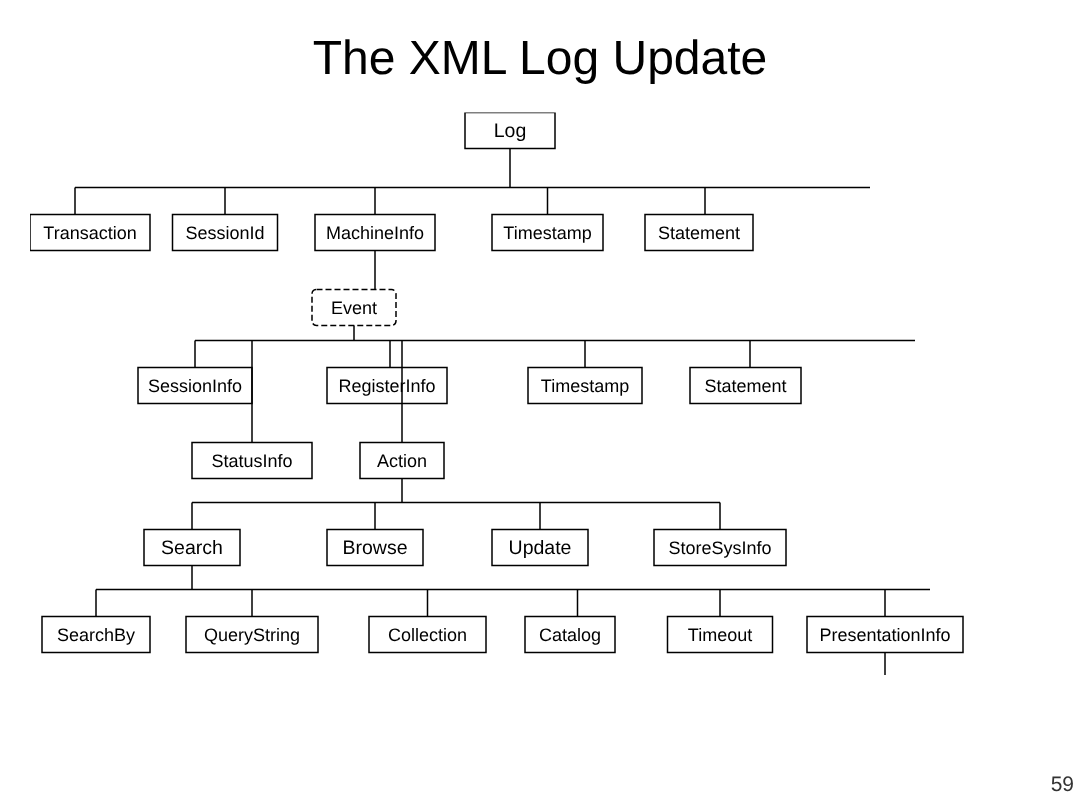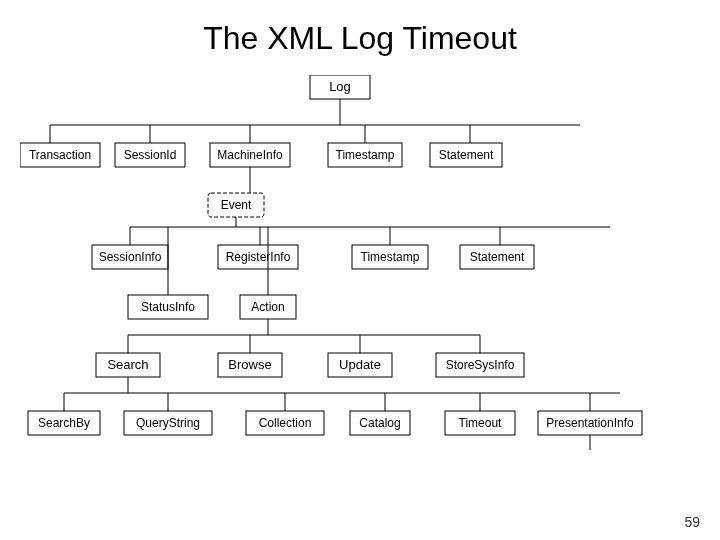--- a/index.html
+++ b/index.html
@@ -27,30 +27,30 @@
       margin-top: 10px;
     }
     
     .diagram-svg {
       display: block;
       margin: 0 auto;
     }
     .page-num {
       position: absolute;
       bottom: 10px;
-      right: 20px;
+      right: 4px;
       font-size: 14px;
       color: #333;
     }
   </style>
 </head>
 <body>
 
 <div class="slide">
-  <div class="title">The XML Log Timeout</div>
+  <div class="title">The XML Log Update</div>
 
   <svg class="diagram-svg" width="680" height="380" viewBox="0 0 680 380">
 
     <rect x="290" y="0" width="60" height="24" fill="white" stroke="black" stroke-width="1"></rect>
     <text x="320" y="16" text-anchor="middle" font-size="13" font-family="Arial">Log</text>
 
     <line x1="320" y1="24" x2="320" y2="50" stroke="black" stroke-width="1"></line>
 
     <line x1="30" y1="50" x2="560" y2="50" stroke="black" stroke-width="1"></line>
 

